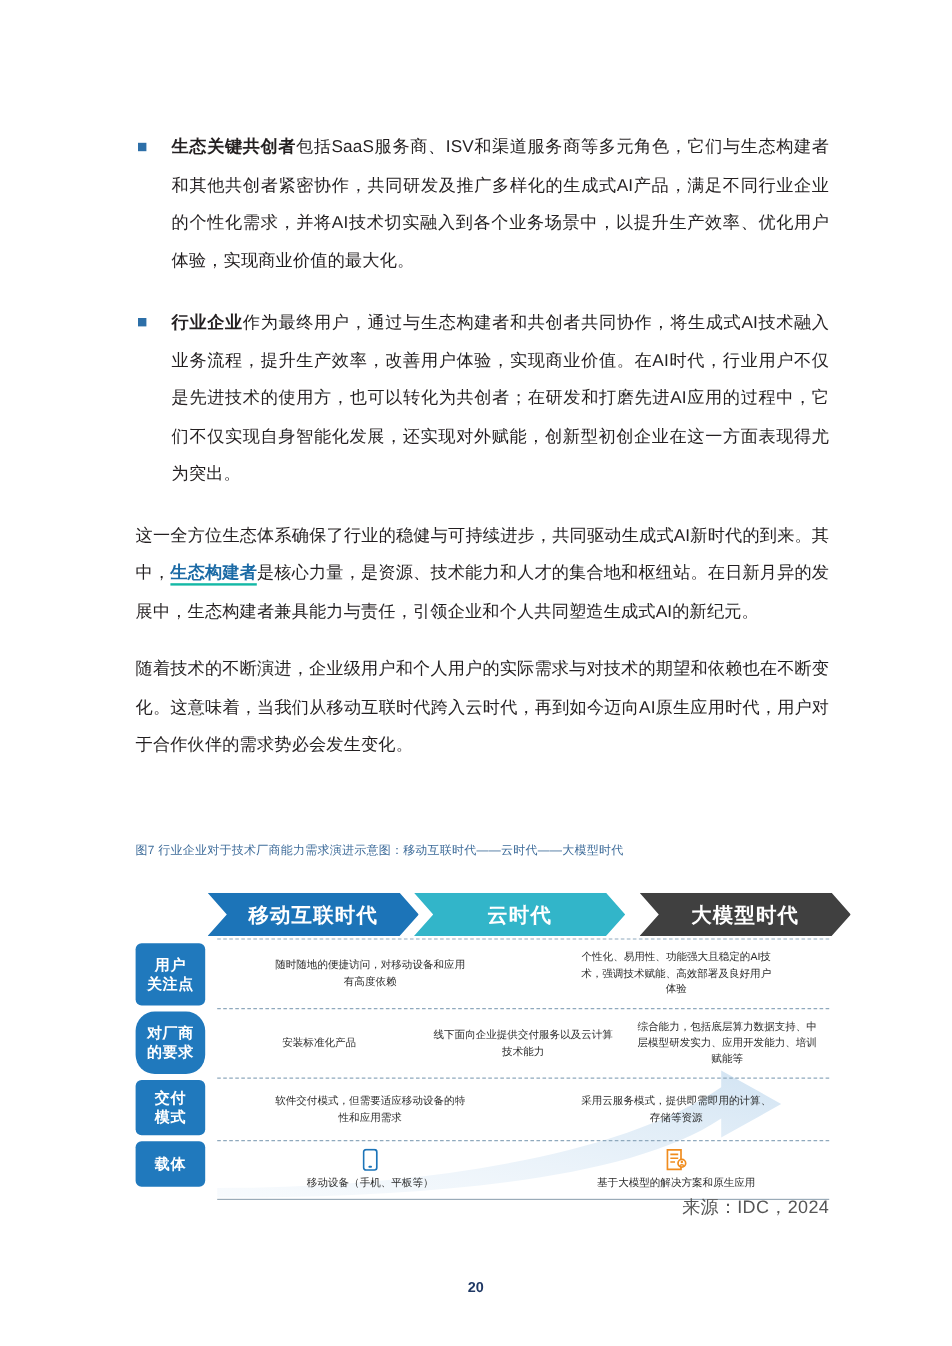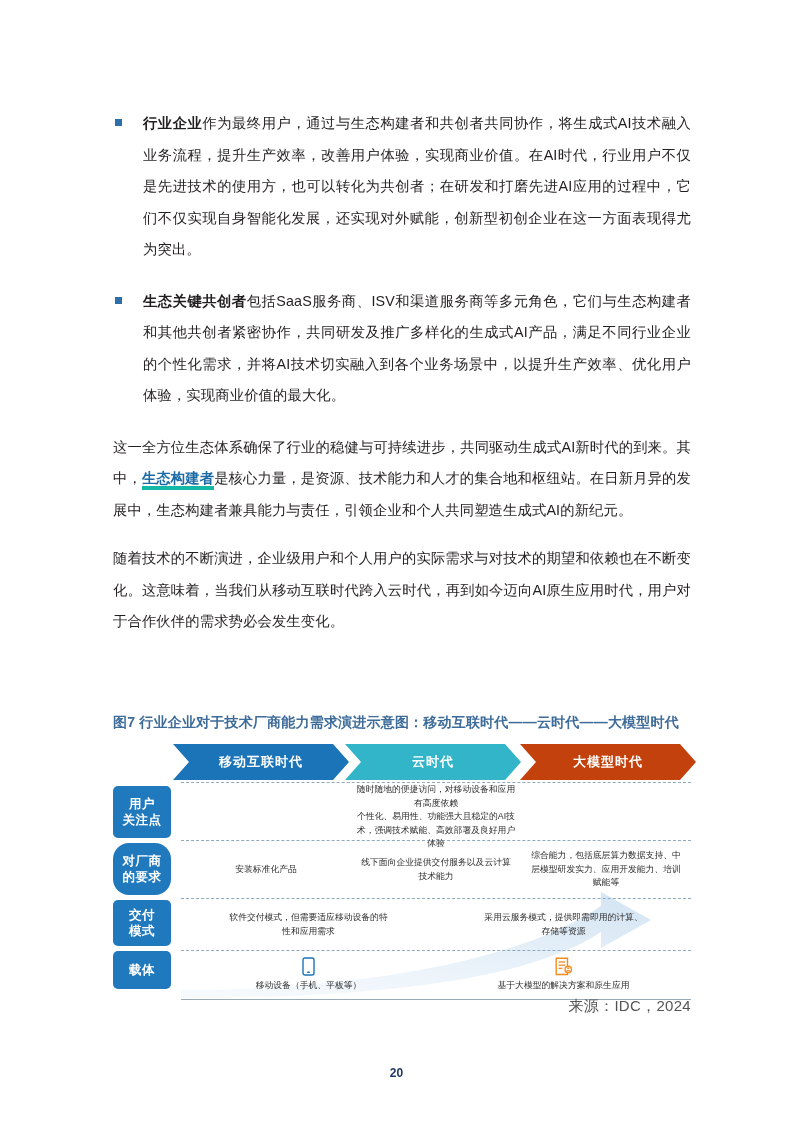--- a/index.html
+++ b/index.html
@@ -55,33 +55,32 @@
   .bold-lead {
     font-weight: bold;
   }
   .para {
     margin: 0 0 19px 0;
   }
   .para.tight { margin-bottom: 17px; }
   .link-blue {
     color: #1b6aa5;
     font-weight: bold;
-    border-bottom: 4px solid #14b8a6;
+    border-bottom: 2px solid #14b8a6;
   }
 
   
   .fig-caption {
     position: absolute;
     left: 113px;
     top: 702px;
-    font-size: 14px;
-    font-weight: bold;
+    font-size: 10px;
+    font-weight: normal;
     color: #3e6c9a;
     letter-spacing: 0.2px;
-    margin-top: 12px;
   }
 
   
   .diagram {
     position: absolute;
     left: 113px;
     top: 742px;
     width: 578px;
     height: 252px;
   }
@@ -105,28 +104,28 @@
     height: 36px;
   }
   .chev {
     position: absolute;
     top: 0;
     height: 36px;
     display: flex;
     align-items: center;
     justify-content: center;
     color: #ffffff;
-    font-size: 13px;
+    font-size: 17px;
     font-weight: bold;
     letter-spacing: 1px;
     clip-path: polygon(0 0, calc(100% - 16px) 0, 100% 50%, calc(100% - 16px) 100%, 0 100%, 16px 50%);
   }
   .chev.c0 { left: 0px;   width: 176px; background: #1c74b8; clip-path: polygon(0 0, calc(100% - 16px) 0, 100% 50%, calc(100% - 16px) 100%, 0 100%, 16px 50%); }
   .chev.c1 { left: 172px; width: 176px; background: #32b5c9; }
-  .chev.c2 { left: 347px; width: 176px; background: #c2410c; }
+  .chev.c2 { left: 360px; width: 176px; background: #404040; }
 
   
   .row-label {
     position: absolute;
     left: 0px;
     width: 58px;
     background: #2079bd;
     border-radius: 5px;
     color: #ffffff;
     font-size: 12.5px;
@@ -149,21 +148,21 @@
     left: 68px;
     top: 40px;
     width: 510px;
   }
   .crow {
     position: relative;
     border-top: 1px dashed #8fa9bd;
     display: flex;
   }
   .crow.last { border-bottom: 1px solid #9aabb8; }
-  .crow.r0 { height: 57px; flex-direction: column; }
+  .crow.r0 { height: 57px; }
   .crow.r1 { height: 57px; }
   .crow.r2 { height: 51px; }
   .crow.r3 { height: 48px; }
 
   .cell {
     flex: 1 1 0;
     display: flex;
     flex-direction: column;
     align-items: center;
     justify-content: center;
@@ -208,26 +207,26 @@
 </style>
 </head>
 <body>
 
 <div class="page">
 
   <div class="content">
 
     <div class="bullet-item">
       <span class="bullet-marker"></span>
-      <div class="bullet-text"><span class="bold-lead">行业企业</span><span>作为最终用户，通过与生态构建者和共创者共同协作，将生成式AI技术融入业务流程，提升生产效率，改善用户体验，实现商业价值。在AI时代，行业用户不仅是先进技术的使用方，也可以转化为共创者；在研发和打磨先进AI应用的过程中，它们不仅实现自身智能化发展，还实现对外赋能，创新型初创企业在这一方面表现得尤为突出。</span></div>
+      <div class="bullet-text"><span class="bold-lead">生态关键共创者</span><span>包括SaaS服务商、ISV和渠道服务商等多元角色，它们与生态构建者和其他共创者紧密协作，共同研发及推广多样化的生成式AI产品，满足不同行业企业的个性化需求，并将AI技术切实融入到各个业务场景中，以提升生产效率、优化用户体验，实现商业价值的最大化。</span></div>
     </div>
 
     <div class="bullet-item">
       <span class="bullet-marker"></span>
-      <div class="bullet-text"><span class="bold-lead">生态关键共创者</span><span>包括SaaS服务商、ISV和渠道服务商等多元角色，它们与生态构建者和其他共创者紧密协作，共同研发及推广多样化的生成式AI产品，满足不同行业企业的个性化需求，并将AI技术切实融入到各个业务场景中，以提升生产效率、优化用户体验，实现商业价值的最大化。</span></div>
+      <div class="bullet-text"><span class="bold-lead">行业企业</span><span>作为最终用户，通过与生态构建者和共创者共同协作，将生成式AI技术融入业务流程，提升生产效率，改善用户体验，实现商业价值。在AI时代，行业用户不仅是先进技术的使用方，也可以转化为共创者；在研发和打磨先进AI应用的过程中，它们不仅实现自身智能化发展，还实现对外赋能，创新型初创企业在这一方面表现得尤为突出。</span></div>
     </div>
 
     <p class="para tight"><span>这一全方位生态体系确保了行业的稳健与可持续进步，共同驱动生成式AI新时代的到来。其中，</span><span class="link-blue">生态构建者</span><span>是核心力量，是资源、技术能力和人才的集合地和枢纽站。在日新月异的发展中，生态构建者兼具能力与责任，引领企业和个人共同塑造生成式AI的新纪元。</span></p>
 
     <p class="para">随着技术的不断演进，企业级用户和个人用户的实际需求与对技术的期望和依赖也在不断变化。这意味着，当我们从移动互联时代跨入云时代，再到如今迈向AI原生应用时代，用户对于合作伙伴的需求势必会发生变化。</p>
   </div>
 
   <div class="fig-caption">图7 行业企业对于技术厂商能力需求演进示意图：移动互联时代——云时代——大模型时代</div>
 
   <div class="diagram">

